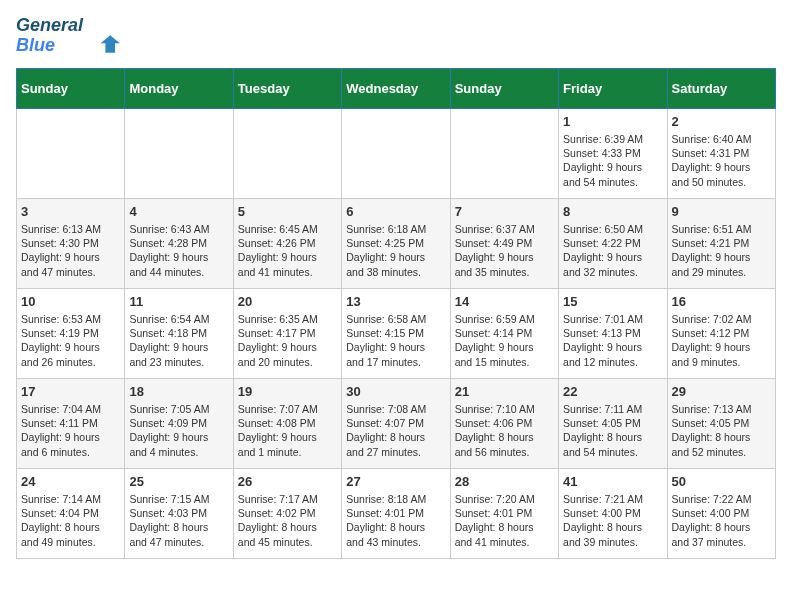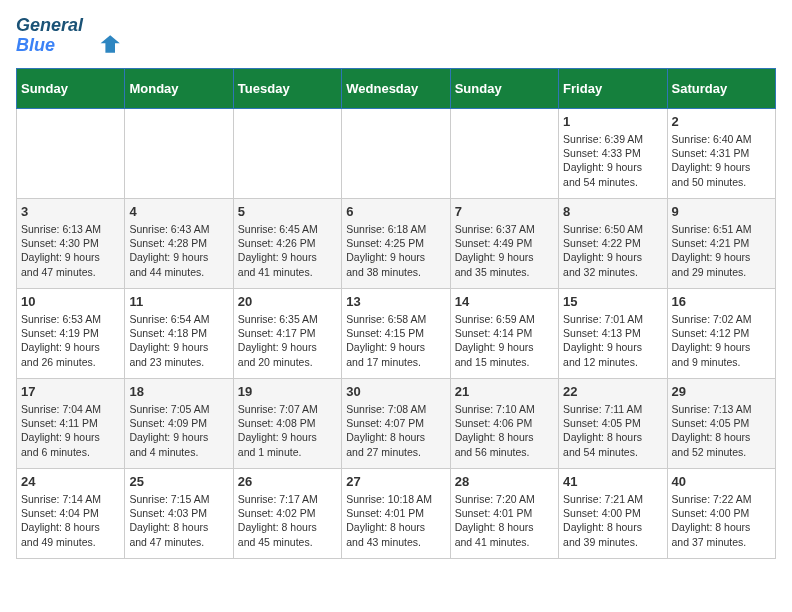--- a/index.html
+++ b/index.html
@@ -312,41 +312,41 @@
         </td>
         <td>
           <span class="day-number">26</span>
           <div>Sunrise: 7:17 AM</div>
           <div>Sunset: 4:02 PM</div>
           <div>Daylight: 8 hours</div>
           <div>and 45 minutes.</div>
         </td>
         <td>
           <span class="day-number">27</span>
-          <div>Sunrise: 10:18 AM</div>
+          <div>Sunrise: 8:18 AM</div>
           <div>Sunset: 4:01 PM</div>
           <div>Daylight: 8 hours</div>
           <div>and 43 minutes.</div>
         </td>
         <td>
           <span class="day-number">28</span>
           <div>Sunrise: 7:20 AM</div>
           <div>Sunset: 4:01 PM</div>
           <div>Daylight: 8 hours</div>
           <div>and 41 minutes.</div>
         </td>
         <td>
           <span class="day-number">41</span>
           <div>Sunrise: 7:21 AM</div>
           <div>Sunset: 4:00 PM</div>
           <div>Daylight: 8 hours</div>
           <div>and 39 minutes.</div>
         </td>
         <td>
-          <span class="day-number">40</span>
+          <span class="day-number">50</span>
           <div>Sunrise: 7:22 AM</div>
           <div>Sunset: 4:00 PM</div>
           <div>Daylight: 8 hours</div>
           <div>and 37 minutes.</div>
         </td>
       </tr>
     </tbody>
 </table>
 
 </body></html>

